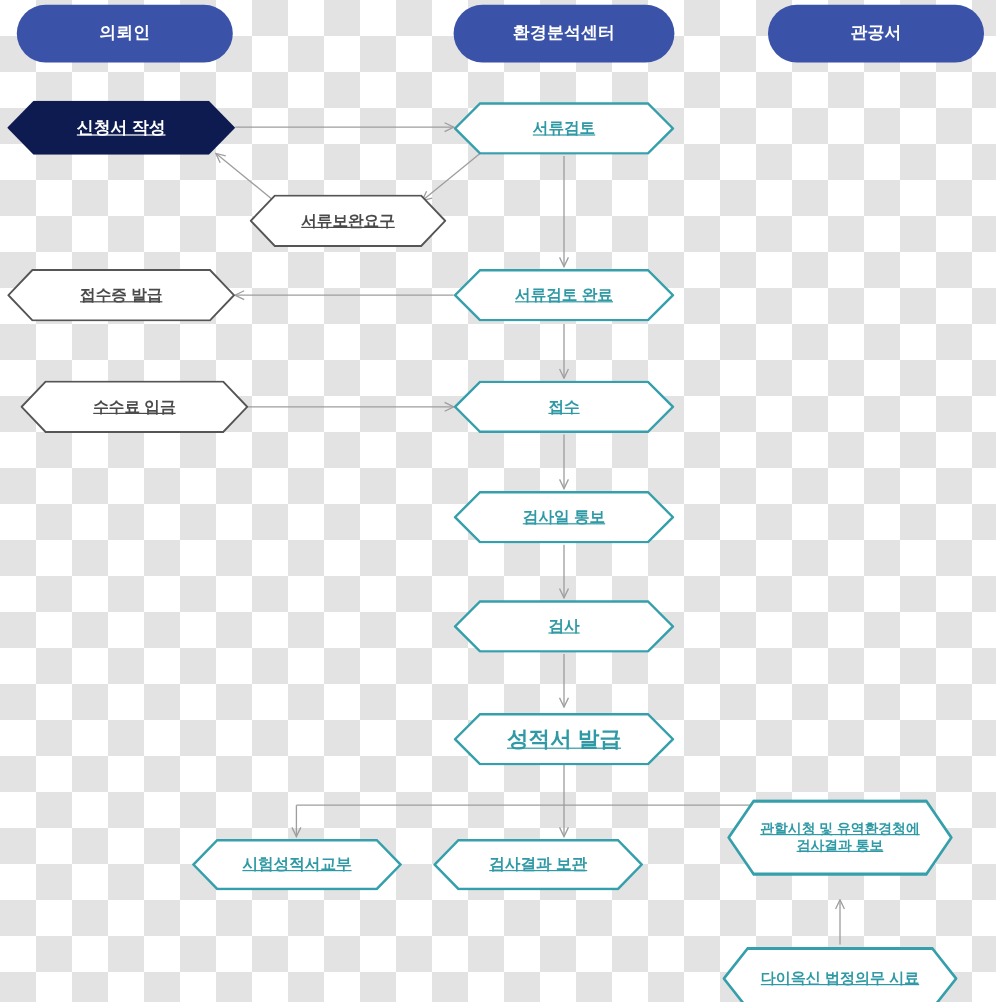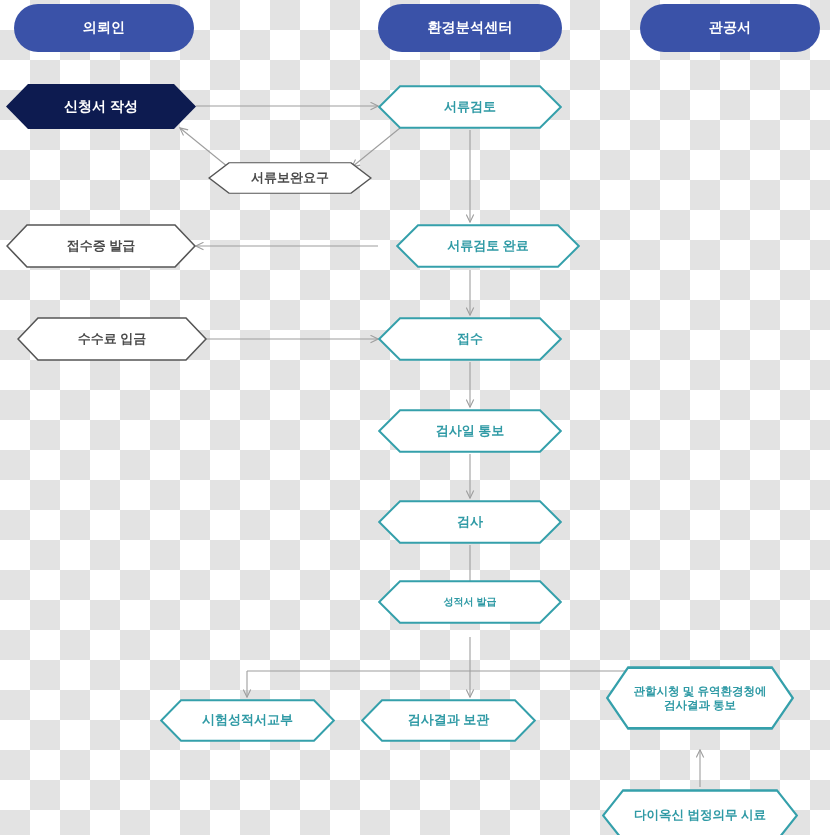--- a/index.html
+++ b/index.html
@@ -53,20 +53,21 @@
   .node {
     position: absolute;
     box-sizing: border-box;
     display: flex;
     align-items: center;
     justify-content: center;
     text-align: center;
     font-weight: bold;
     line-height: 1.25;
     white-space: pre-line;
+    text-decoration: underline;
   }
   .node .node-label {
     position: relative;
     z-index: 2;
     padding: 0 16px;
   }
   .node .hex-svg {
     position: absolute;
     left: 0;
     top: 0;
@@ -145,35 +146,35 @@
     <span class="node-label">신청서 작성</span>
   </div>
 
   <div class="node v-teal" style="left:378px; top:85px; width:184px; height:44px; font-size:13px;">
     <svg class="hex-svg" viewBox="0 0 184 44" preserveAspectRatio="none">
       <polygon points="22,1.2 162,1.2 182.8,22 162,42.8 22,42.8 1.2,22" fill="#ffffff" stroke="#35a0ab" stroke-width="2"></polygon>
     </svg>
     <span class="node-label">서류검토</span>
   </div>
 
-  <div class="node v-gray" style="left:208px; top:162px; width:164px; height:32px; font-size:13px;">
+  <div class="node v-gray" style="left:208px; top:162px; width:164px; height:44px; font-size:13px;">
     <svg class="hex-svg" viewBox="0 0 164 44" preserveAspectRatio="none">
       <polygon points="21,1 143,1 163,22 143,43 21,43 1,22" fill="#ffffff" stroke="#555555" stroke-width="1.6"></polygon>
     </svg>
     <span class="node-label">서류보완요구</span>
   </div>
 
   <div class="node v-gray" style="left:6px; top:224px; width:190px; height:44px; font-size:13px;align-items:center;">
     <svg class="hex-svg" viewBox="0 0 190 44" preserveAspectRatio="none">
       <polygon points="21,1 169,1 189,22 169,43 21,43 1,22" fill="#ffffff" stroke="#555555" stroke-width="1.6"></polygon>
     </svg>
     <span class="node-label">접수증 발급</span>
   </div>
 
-  <div class="node v-teal" style="left:396px; top:224px; width:184px; height:44px; font-size:13px;">
+  <div class="node v-teal" style="left:378px; top:224px; width:184px; height:44px; font-size:13px;">
     <svg class="hex-svg" viewBox="0 0 184 44" preserveAspectRatio="none">
       <polygon points="22,1.2 162,1.2 182.8,22 162,42.8 22,42.8 1.2,22" fill="#ffffff" stroke="#35a0ab" stroke-width="2"></polygon>
     </svg>
     <span class="node-label">서류검토 완료</span>
   </div>
 
   <div class="node v-gray" style="left:17px; top:317px; width:190px; height:44px; font-size:13px;">
     <svg class="hex-svg" viewBox="0 0 190 44" preserveAspectRatio="none">
       <polygon points="21,1 169,1 189,22 169,43 21,43 1,22" fill="#ffffff" stroke="#555555" stroke-width="1.6"></polygon>
     </svg>
@@ -194,21 +195,21 @@
     <span class="node-label">검사일 통보</span>
   </div>
 
   <div class="node v-teal" style="left:378px; top:500px; width:184px; height:44px; font-size:13px;">
     <svg class="hex-svg" viewBox="0 0 184 44" preserveAspectRatio="none">
       <polygon points="22,1.2 162,1.2 182.8,22 162,42.8 22,42.8 1.2,22" fill="#ffffff" stroke="#35a0ab" stroke-width="2"></polygon>
     </svg>
     <span class="node-label">검사</span>
   </div>
 
-  <div class="node v-teal" style="left:378px; top:580px; width:184px; height:44px; font-size:10px;">
+  <div class="node v-teal" style="left:378px; top:594px; width:184px; height:44px; font-size:18px;">
     <svg class="hex-svg" viewBox="0 0 184 44" preserveAspectRatio="none">
       <polygon points="22,1.2 162,1.2 182.8,22 162,42.8 22,42.8 1.2,22" fill="#ffffff" stroke="#35a0ab" stroke-width="2"></polygon>
     </svg>
     <span class="node-label">성적서 발급</span>
   </div>
 
   <div class="node v-teal" style="left:160px; top:699px; width:175px; height:43px; font-size:13px;">
     <svg class="hex-svg" viewBox="0 0 175 43" preserveAspectRatio="none">
       <polygon points="21,1.2 154,1.2 173.8,21.5 154,41.8 21,41.8 1.2,21.5" fill="#ffffff" stroke="#35a0ab" stroke-width="2"></polygon>
     </svg>

